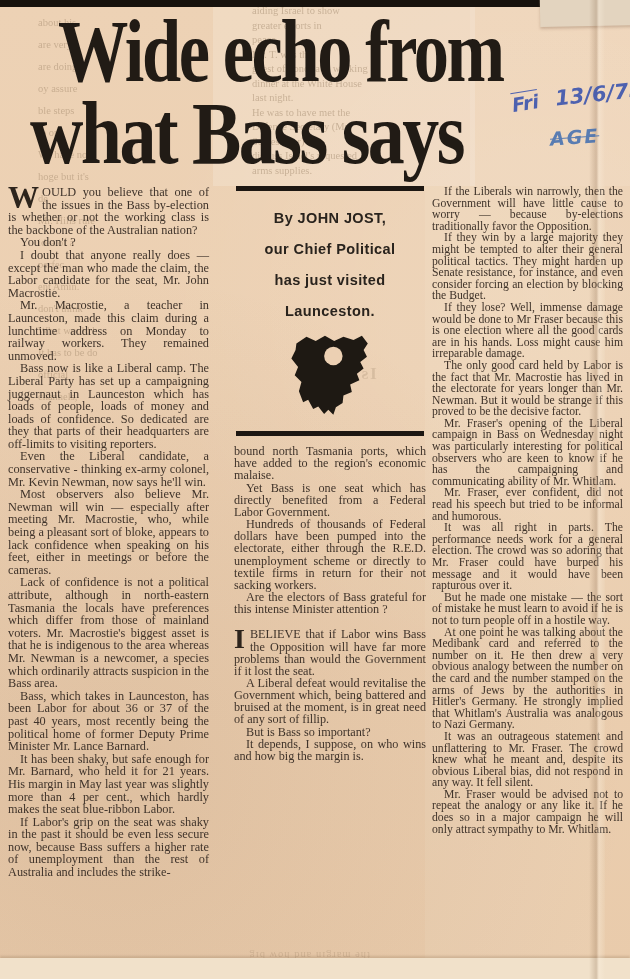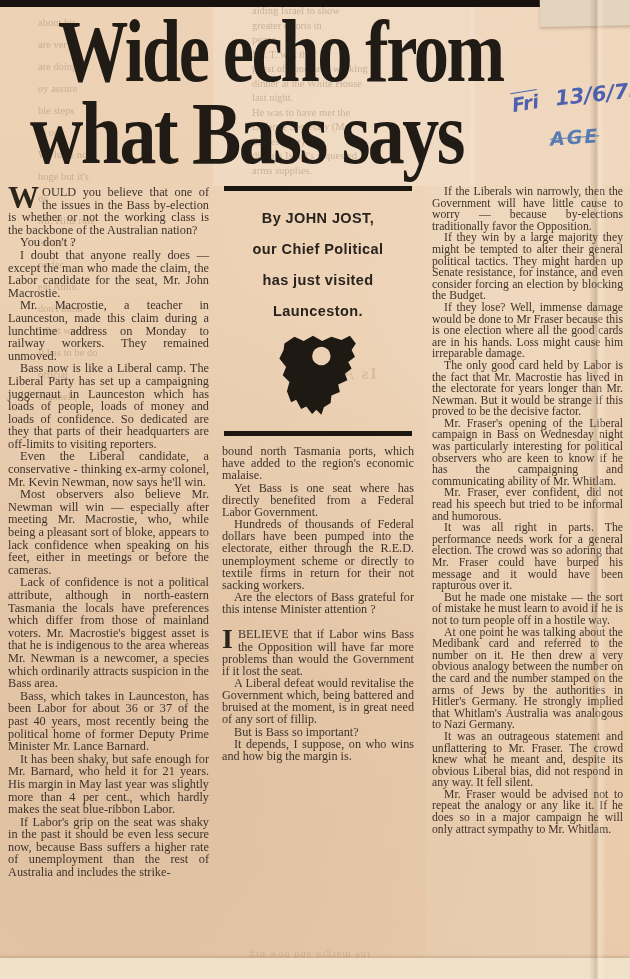--- a/index.html
+++ b/index.html
@@ -38,21 +38,21 @@
   
   .hand{position:absolute; font-family:"DejaVu Sans",sans-serif; font-style:italic; z-index:9;}
   .hand-day{left:512px; top:92px; font-size:19px; color:#3c55ae; transform:rotate(-9deg); text-decoration:overline; font-weight:bold; opacity:.9;}
   .hand-date{left:555px; top:82px; font-size:21px; color:#3c55ae; transform:rotate(-6deg); font-weight:bold; opacity:.9;}
   .hand-src{left:550px; top:126px; font-size:19px; color:#3f6db0; transform:rotate(-4deg); font-weight:bold; letter-spacing:2px; text-decoration:line-through; opacity:.85;}
 
   
   .col{position:absolute; top:186px; color:#3f332a; text-align:justify;}
   .col p{margin:0; padding:0;}
   .col1{left:8px;  width:201px; font-size:12.3px; line-height:12.6px;}
-  .col2{left:222px; width:192px; font-size:12.2px; line-height:12.15px;}
+  .col2{left:234px; width:192px; font-size:12.2px; line-height:12.15px;}
   .col3{left:432px; width:191px; font-size:11.7px; line-height:11.6px;}
   .indent{text-indent:12px;}
   .dropcap{float:left; font-weight:bold; font-size:31px; line-height:24px; padding-right:3px; color:#2d241c;}
   .dropcap-i{font-size:28px; line-height:21px; padding-right:5px;}
 
   
   .byline-box{margin-bottom:9px;}
   .rule{height:5px; background:#1d1712; margin:0 2px;}
   .byline-lines{padding:12px 0 4px 0; text-align:center; font-family:"Liberation Sans",sans-serif; font-weight:bold; font-size:14.5px; color:#29231d; letter-spacing:.4px;}
   .byline-lines div{line-height:31px;}
@@ -132,21 +132,21 @@
       </div>
       <div class="map-wrap">
         <svg width="84" height="88" viewBox="0 0 100 104">
           <path fill="#1e1913" d="M10,12 L22,4 33,9 44,3 55,9 66,4 78,8 88,3 95,12 90,20 94,28 86,34 90,42 82,48 85,56 74,61 76,70 66,74 65,83 57,88 54,97 48,91 43,96 36,87 30,90 24,79 18,82 13,69 16,58 8,50 12,40 4,30 9,20 Z"></path>
           <circle cx="54" cy="27" r="11" fill="#ecd0b3"></circle>
         </svg>
       </div>
       <div class="rule"></div>
     </div>
     <p>bound north Tasmania ports, which have added to the region's economic malaise.</p>
-    <p class="indent">Yet Bass is one seat where has directly benefited from a Federal Labor Government.</p>
+    <p class="indent">Yet Bass is one seat which has directly benefited from a Federal Labor Government.</p>
     <p class="indent">Hundreds of thousands of Federal dollars have been pumped into the electorate, either through the R.E.D. unemployment scheme or directly to textile firms in return for their not sacking workers.</p>
     <p class="indent">Are the electors of Bass grateful for this intense Minister attention ?</p>
     <div class="section2">
       <p><span class="dropcap dropcap-i">I</span><span>BELIEVE that if Labor wins Bass the Opposition will have far more problems than would the Government if it lost the seat.</span></p>
       <p class="indent">A Liberal defeat would revitalise the Government which, being battered and bruised at the moment, is in great need of any sort of fillip.</p>
       <p class="indent">But is Bass so important?</p>
       <p class="indent">It depends, I suppose, on who wins and how big the margin is.</p>
     </div>
   </div>
 

